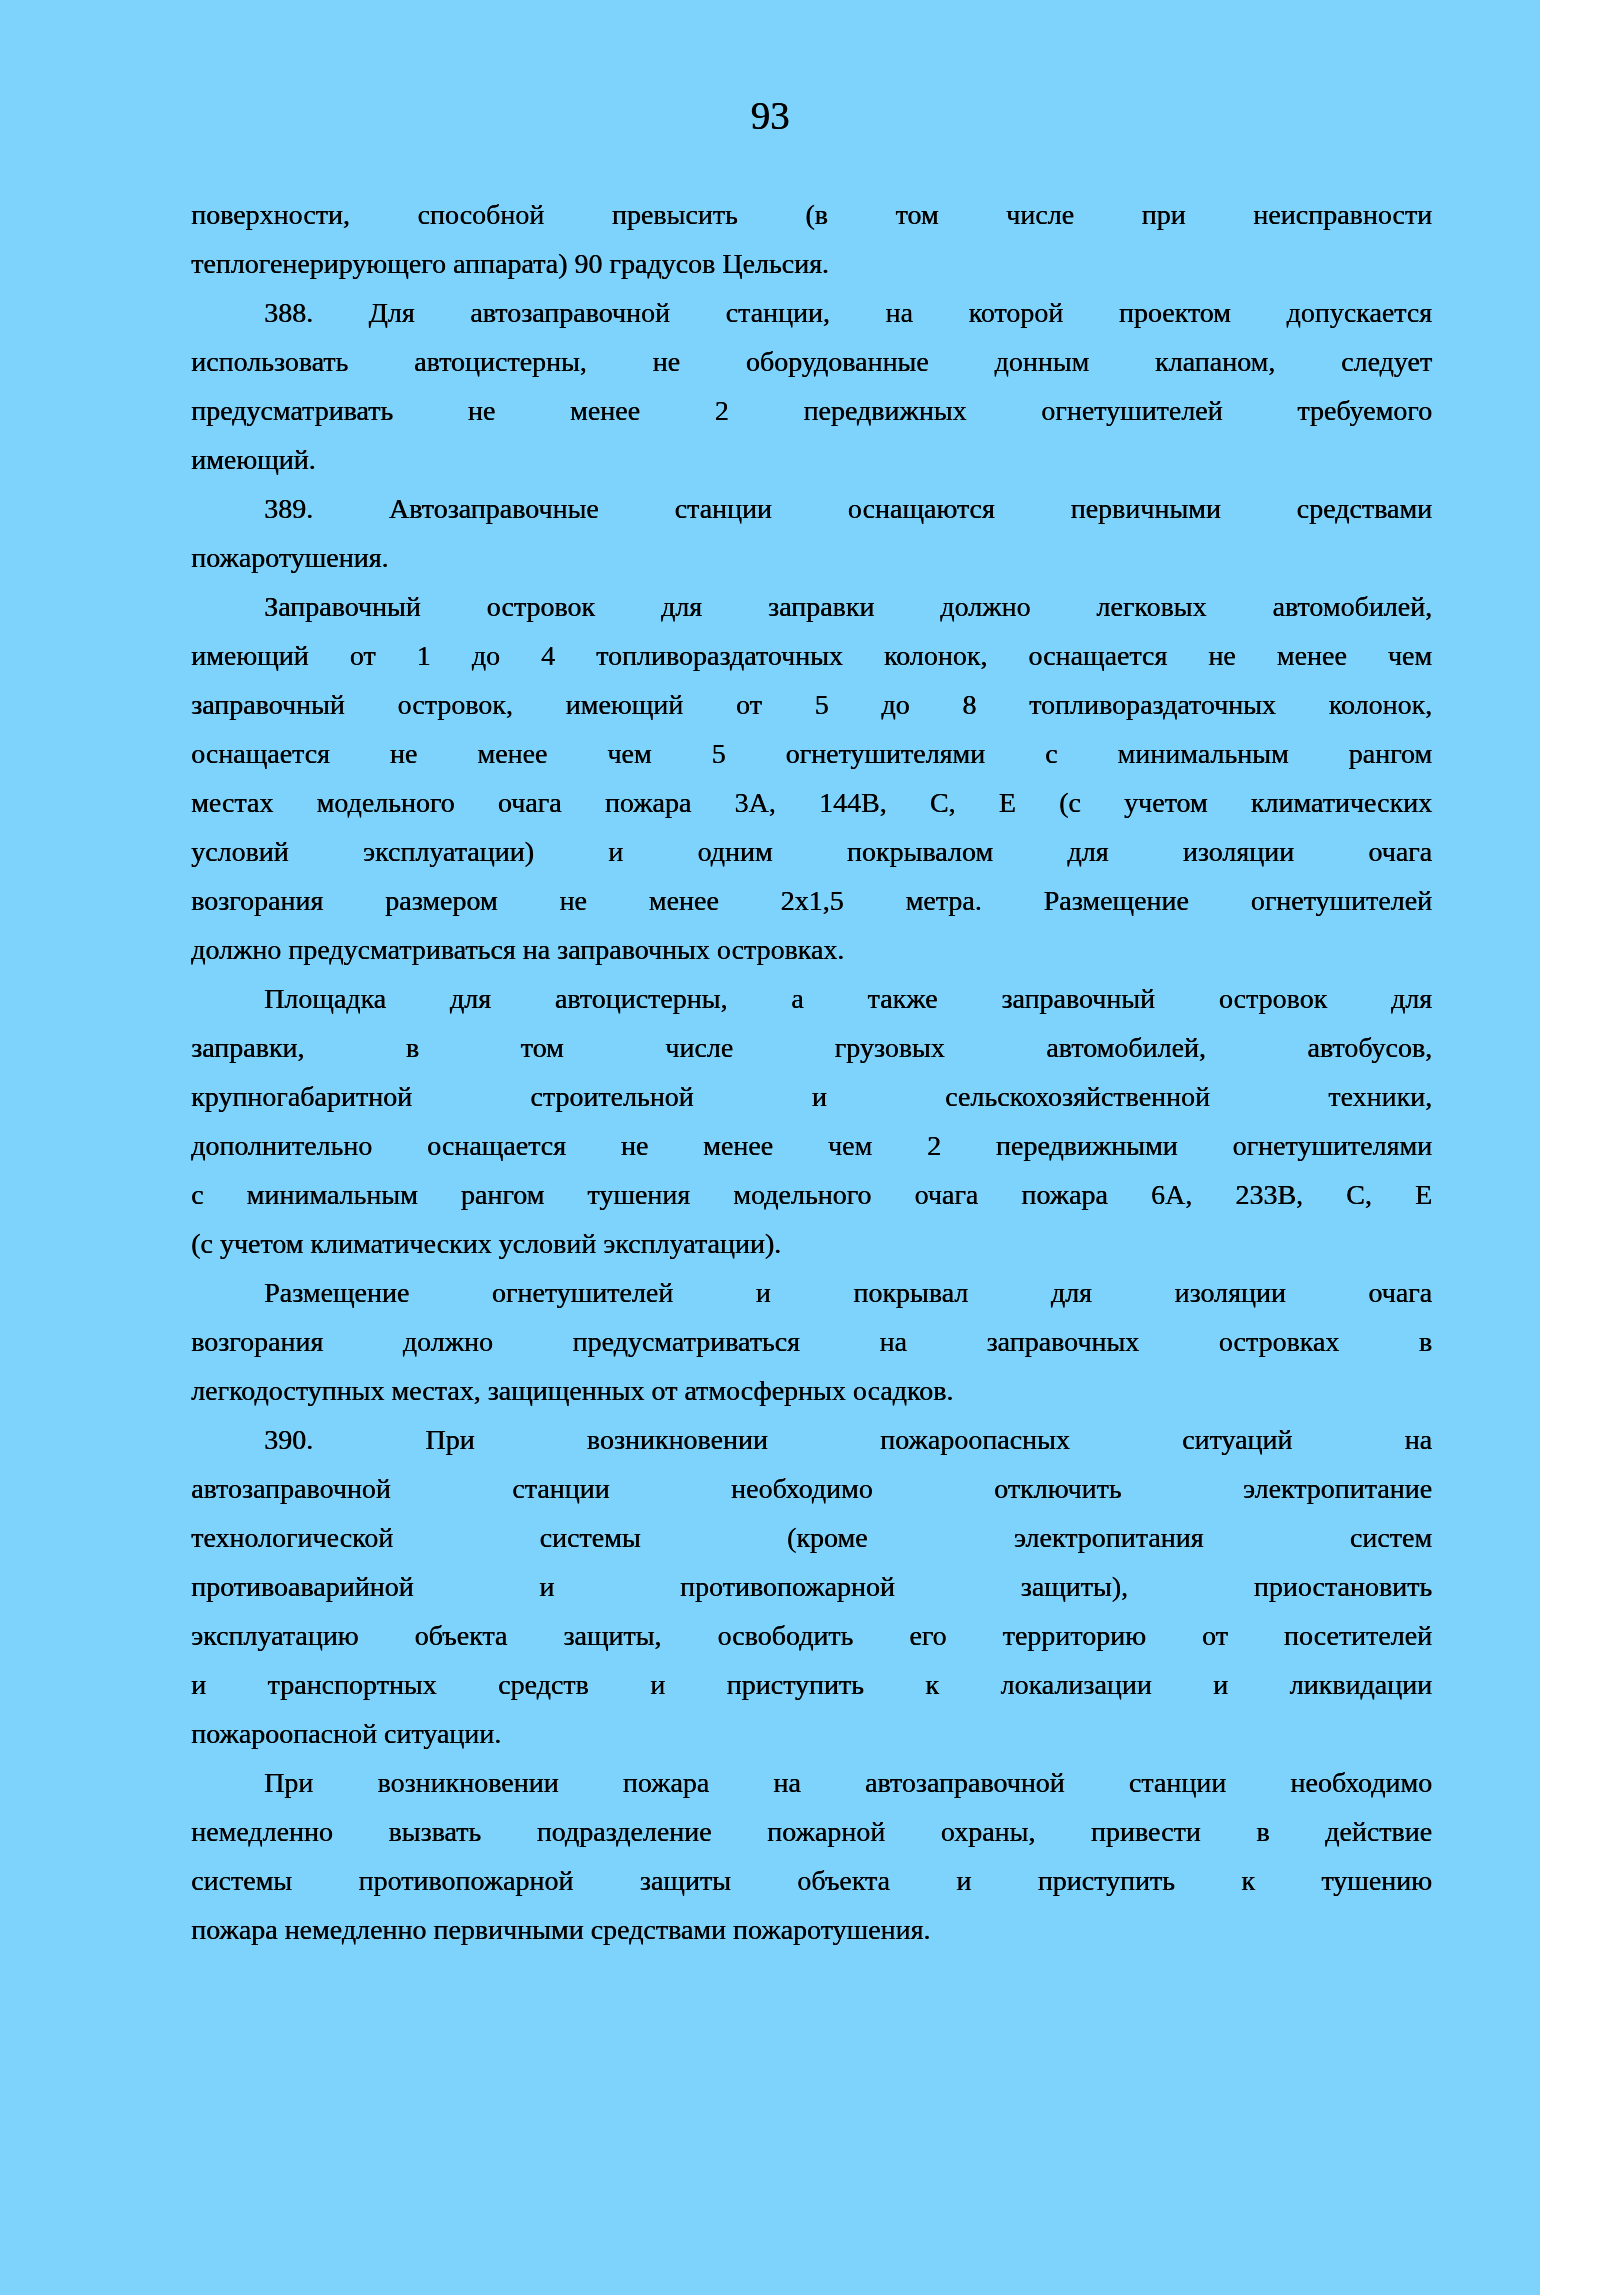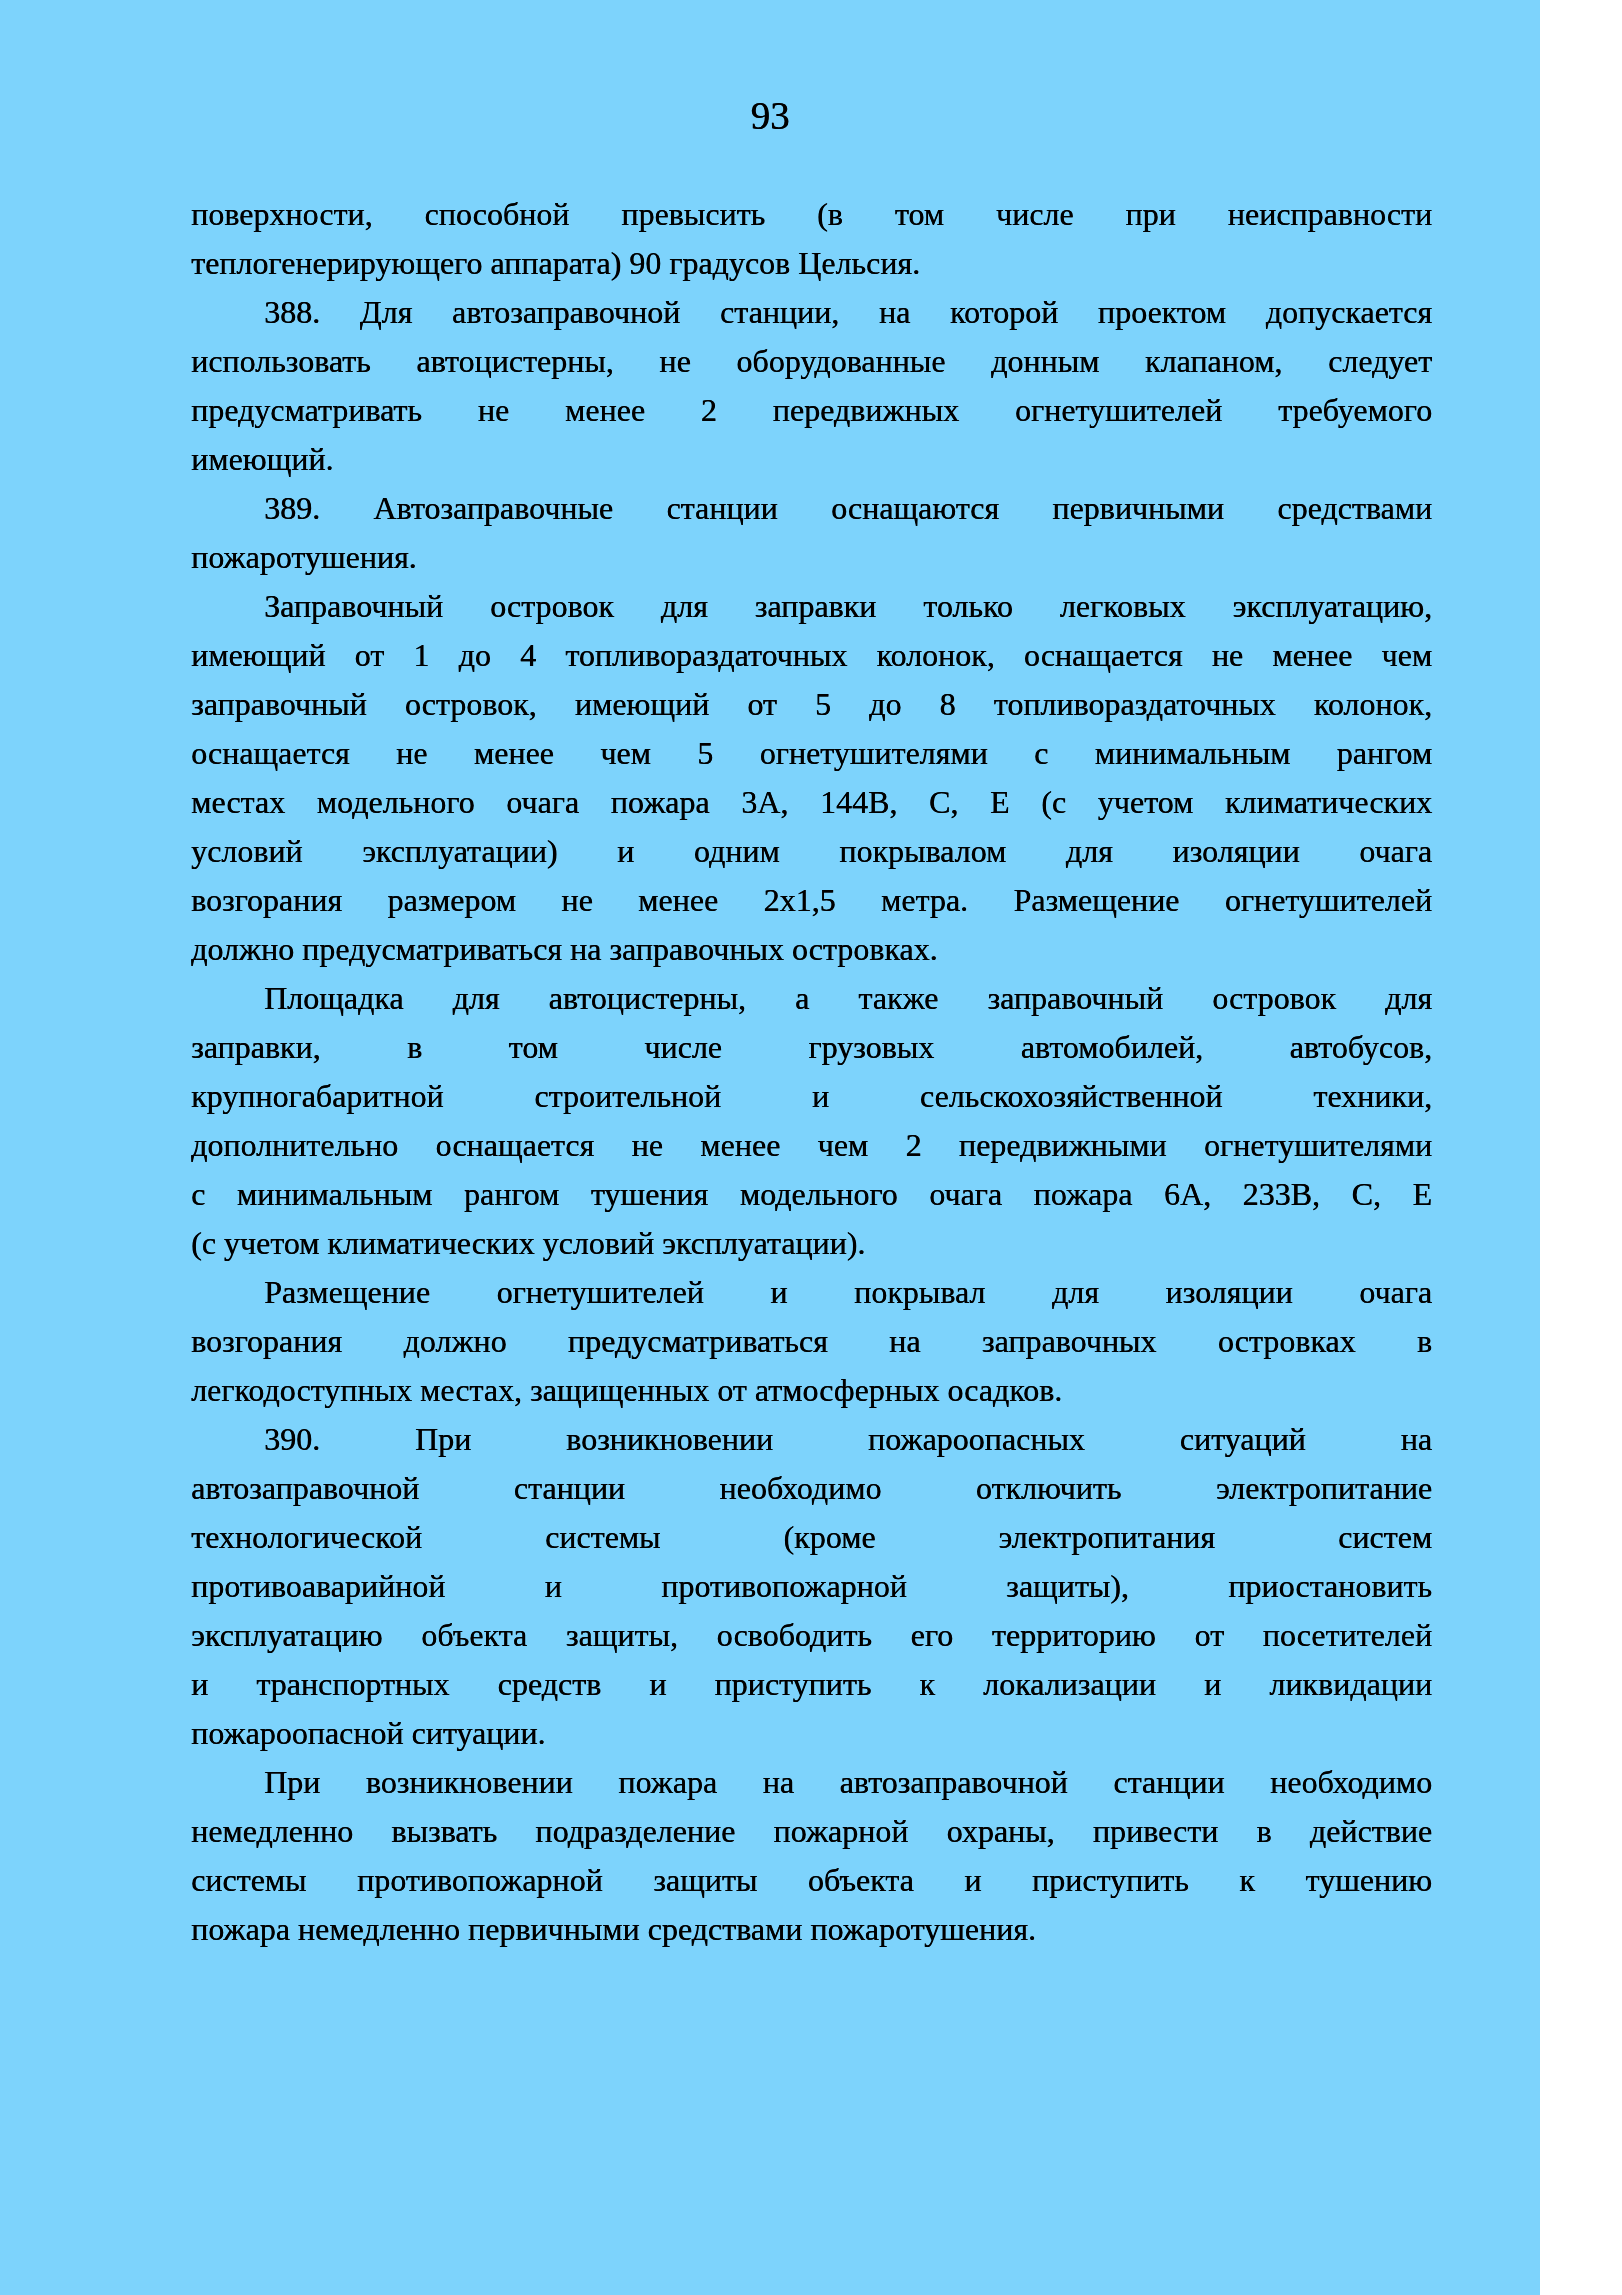--- a/index.html
+++ b/index.html
@@ -30,21 +30,21 @@
     position: absolute;
     left: 191px;
     top: 190px;
     width: 1241px;
   }
   .paragraph {
     margin: 0;
     padding: 0;
   }
   .line {
-    font-size: 32px;
+    font-size: 28px;
     line-height: 49px;
     white-space: normal;
     text-align: left;
     text-shadow: 0.4px 0 0 currentColor;
   }
   .line.just {
     text-align: justify;
     text-align-last: justify;
     text-justify: inter-word;
   }
@@ -66,21 +66,21 @@
         <div class="line just indent">388. Для автозаправочной станции, на которой проектом допускается</div>
         <div class="line just">использовать автоцистерны, не оборудованные донным клапаном, следует</div>
         <div class="line just">предусматривать не менее 2 передвижных огнетушителей требуемого</div>
         <div class="line">имеющий.</div>
       </div>
       <div class="paragraph">
         <div class="line just indent">389. Автозаправочные станции оснащаются первичными средствами</div>
         <div class="line">пожаротушения.</div>
       </div>
       <div class="paragraph">
-        <div class="line just indent">Заправочный островок для заправки только легковых эксплуатацию,</div>
+        <div class="line just indent">Заправочный островок для заправки должно легковых автомобилей,</div>
         <div class="line just">имеющий от 1 до 4 топливораздаточных колонок, оснащается не менее чем</div>
         <div class="line just">заправочный островок, имеющий от 5 до 8 топливораздаточных колонок,</div>
         <div class="line just">оснащается не менее чем 5 огнетушителями с минимальным рангом</div>
         <div class="line just">местах модельного очага пожара 3А, 144В, С, Е (с учетом климатических</div>
         <div class="line just">условий эксплуатации) и одним покрывалом для изоляции очага</div>
         <div class="line just">возгорания размером не менее 2х1,5 метра. Размещение огнетушителей</div>
         <div class="line">должно предусматриваться на заправочных островках.</div>
       </div>
       <div class="paragraph">
         <div class="line just indent">Площадка для автоцистерны, а также заправочный островок для</div>

